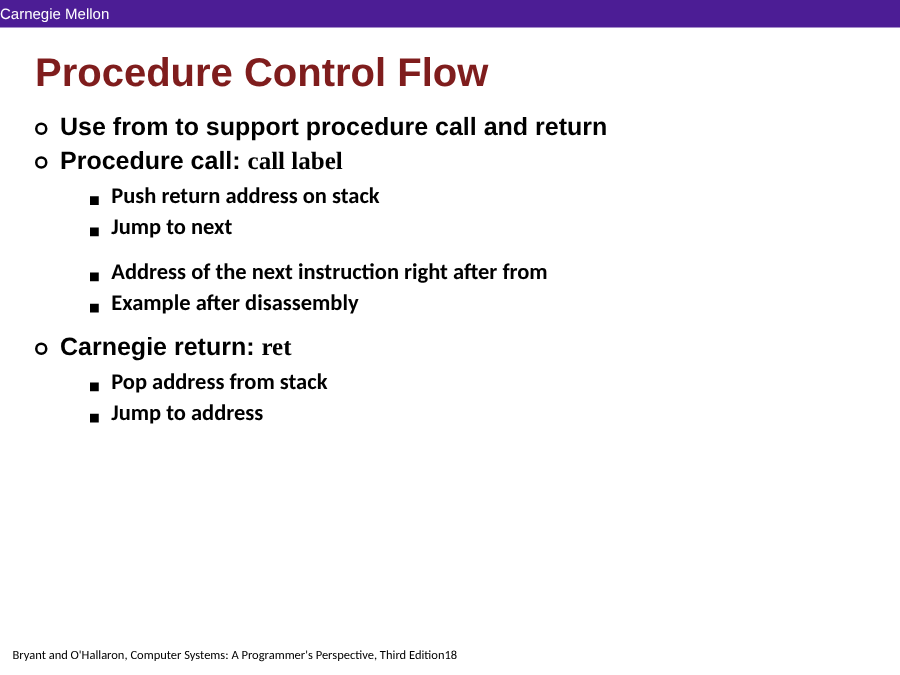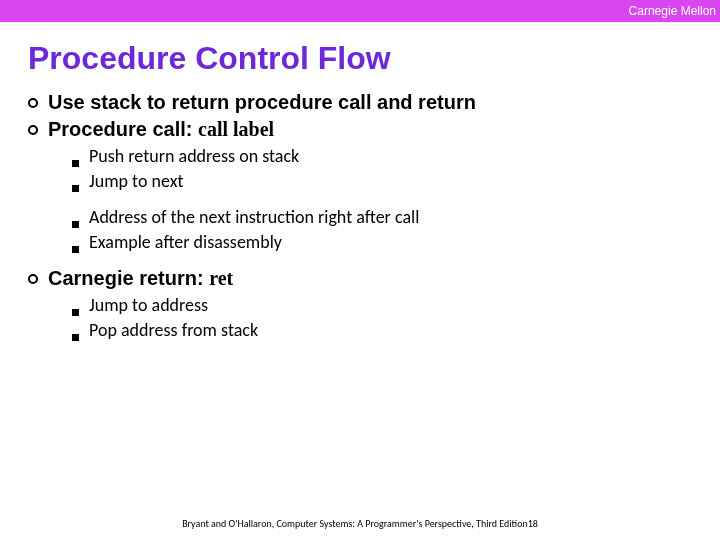--- a/index.html
+++ b/index.html
@@ -11,33 +11,32 @@
       width: 720px;
       height: 540px;
       background: #ffffff;
       font-family: Calibri, Arial, sans-serif;
       position: relative;
       overflow: hidden;
     }
     .header-bar {
       width: 100%;
       height: 22px;
-      background: #d946ef;
-      text-align: right;
+      background: #4c1d95;
       padding-right: 4px;
       color: #ffffff;
       font-size: 12px;
       line-height: 22px;
       font-family: Arial, sans-serif;
     }
     .title {
       font-family: Arial, sans-serif;
       font-weight: bold;
       font-size: 32px;
-      color: #6d28d9;
+      color: #7f1d1d;
       margin: 18px 0 14px 28px;
     }
     .content {
       margin-left: 28px;
     }
     .level1 {
       display: flex;
       align-items: flex-start;
       margin-bottom: 4px;
     }
@@ -60,62 +59,63 @@
       font-family: Liberation Serif, serif;
       font-weight: bold;
     }
     .level2-group {
       margin-left: 44px;
       margin-top: 4px;
       margin-bottom: 14px;
     }
     .level2 {
       display: flex;
-      align-items: flex-end;
+      align-items: center;
       margin-bottom: 3px;
+      font-weight: bold;
     }
     .bullet2 {
       width: 7px;
       height: 7px;
       background: #000;
       flex-shrink: 0;
       margin-top: 8px;
       margin-right: 10px;
     }
     .level2-text {
       font-family: Calibri, Arial, sans-serif;
       font-size: 18px;
       color: #000000;
     }
     .footer {
       position: absolute;
       bottom: 10px;
       left: 10px;
       right: 10px;
       display: flex;
-      justify-content: center;
+      justify-content: flex-start;
       font-family: Calibri, Arial, sans-serif;
       font-size: 10px;
       color: #000000;
     }
   </style>
 </head>
 <body>
 
 <div class="header-bar">
   <span>Carnegie Mellon</span>
 </div>
 
 <h1 class="title">Procedure Control Flow</h1>
 
 <div class="content">
 
   <div class="level1">
     <span class="bullet1"></span>
-    <span class="level1-text">Use stack to return procedure call and return</span>
+    <span class="level1-text">Use from to support procedure call and return</span>
   </div>
 
   <div class="level1">
     <span class="bullet1"></span>
     <span class="level1-text">
       <span>Procedure call: </span><span class="code">call label</span>
     </span>
   </div>
 
   <div class="level2-group">
@@ -126,43 +126,43 @@
     <div class="level2">
       <span class="bullet2"></span>
       <span class="level2-text">Jump to next</span>
     </div>
   </div>
 
 
   <div class="level2-group">
     <div class="level2">
       <span class="bullet2"></span>
-      <span class="level2-text">Address of the next instruction right after call</span>
+      <span class="level2-text">Address of the next instruction right after from</span>
     </div>
     <div class="level2">
       <span class="bullet2"></span>
       <span class="level2-text">Example after disassembly</span>
     </div>
   </div>
 
   <div class="level1">
     <span class="bullet1"></span>
     <span class="level1-text">
       <span>Carnegie return: </span><span class="code">ret</span>
     </span>
   </div>
 
   <div class="level2-group">
     <div class="level2">
       <span class="bullet2"></span>
-      <span class="level2-text">Jump to address</span>
+      <span class="level2-text">Pop address from stack</span>
     </div>
     <div class="level2">
       <span class="bullet2"></span>
-      <span class="level2-text">Pop address from stack</span>
+      <span class="level2-text">Jump to address</span>
     </div>
   </div>
 
 </div>
 
 <div class="footer">
   <span>Bryant and O'Hallaron, Computer Systems: A Programmer's Perspective, Third Edition</span>
   <span>18</span>
 </div>
 

